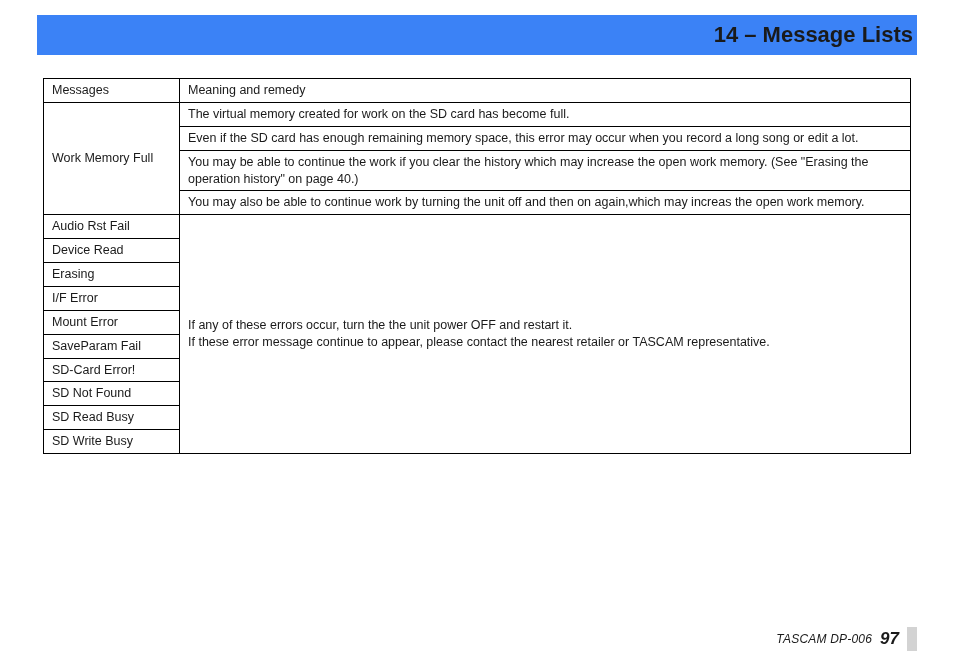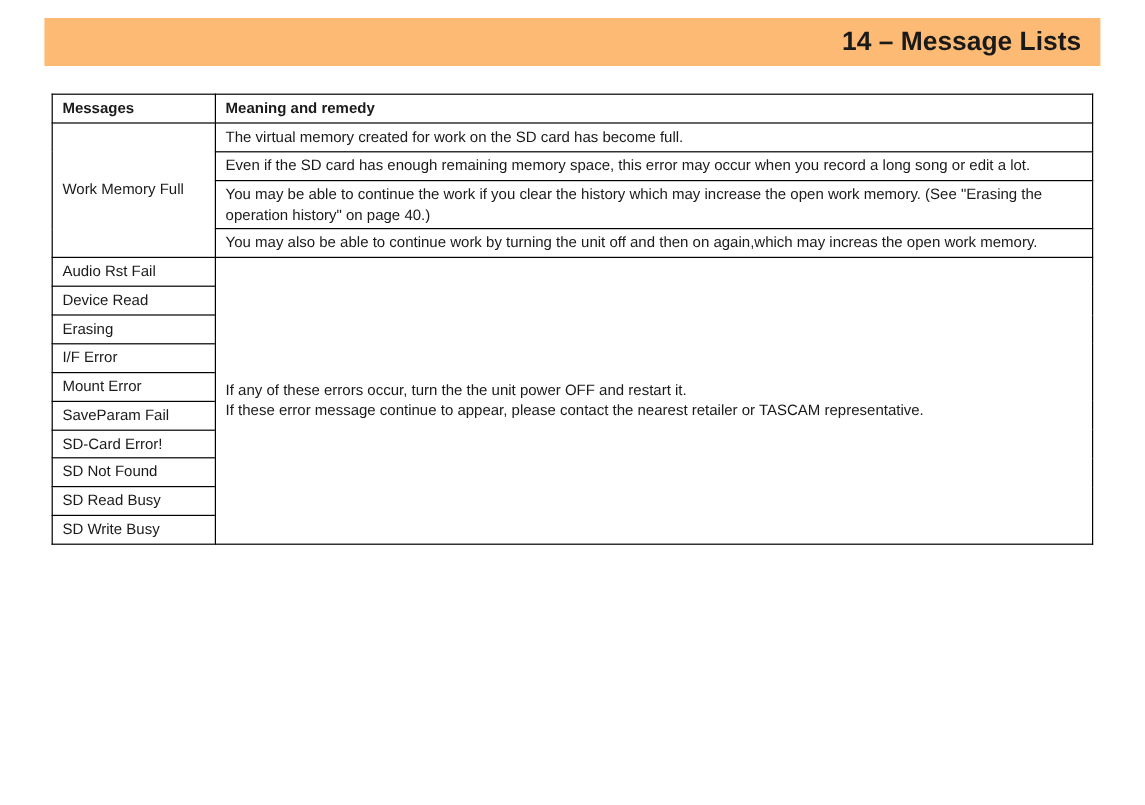--- a/index.html
+++ b/index.html
@@ -20,25 +20,25 @@
     height: 671px;
     box-sizing: border-box;
     padding: 15px 37px 0 37px;
   }
   .header-band {
     position: absolute;
     top: 15px;
     left: 37px;
     right: 37px;
     height: 40px;
-    background: #fdba74;
+    background: #3b82f6;
     display: flex;
     align-items: center;
     justify-content: flex-end;
-    padding: 0 16px;
+    padding: 0 4px;
     box-sizing: border-box;
   }
   .header-band h1 {
     margin: 0;
     font-size: 22px;
     font-weight: 800;
     letter-spacing: 0;
   }
   .table-wrap {
     position: absolute;
@@ -53,21 +53,21 @@
   }
   col.messages { width: 136px; }
   th, td {
     border: 1px solid #000;
     padding: 3px 6px 3px 8px;
     vertical-align: middle;
     text-align: left;
     font-size: 12.5px;
   }
   th {
-    font-weight: 700;
+    font-weight: 400;
   }
   td.msg {
     font-weight: 400;
     white-space: nowrap;
   }
   td.meaning {
     vertical-align: middle;
   }
   .footer {
     position: absolute;
@@ -160,14 +160,19 @@
         <tr>
             <td class="msg">SD Read Busy</td>
           </tr>
         <tr>
             <td class="msg">SD Write Busy</td>
           </tr>
       </tbody>
     </table>
   </div>
 
+  <div class="footer">
+    <span class="label">TASCAM  DP-006</span>
+    <span class="num">97</span>
+    <span class="tab"></span>
+  </div>
 
 </div>
 
 </body></html>

